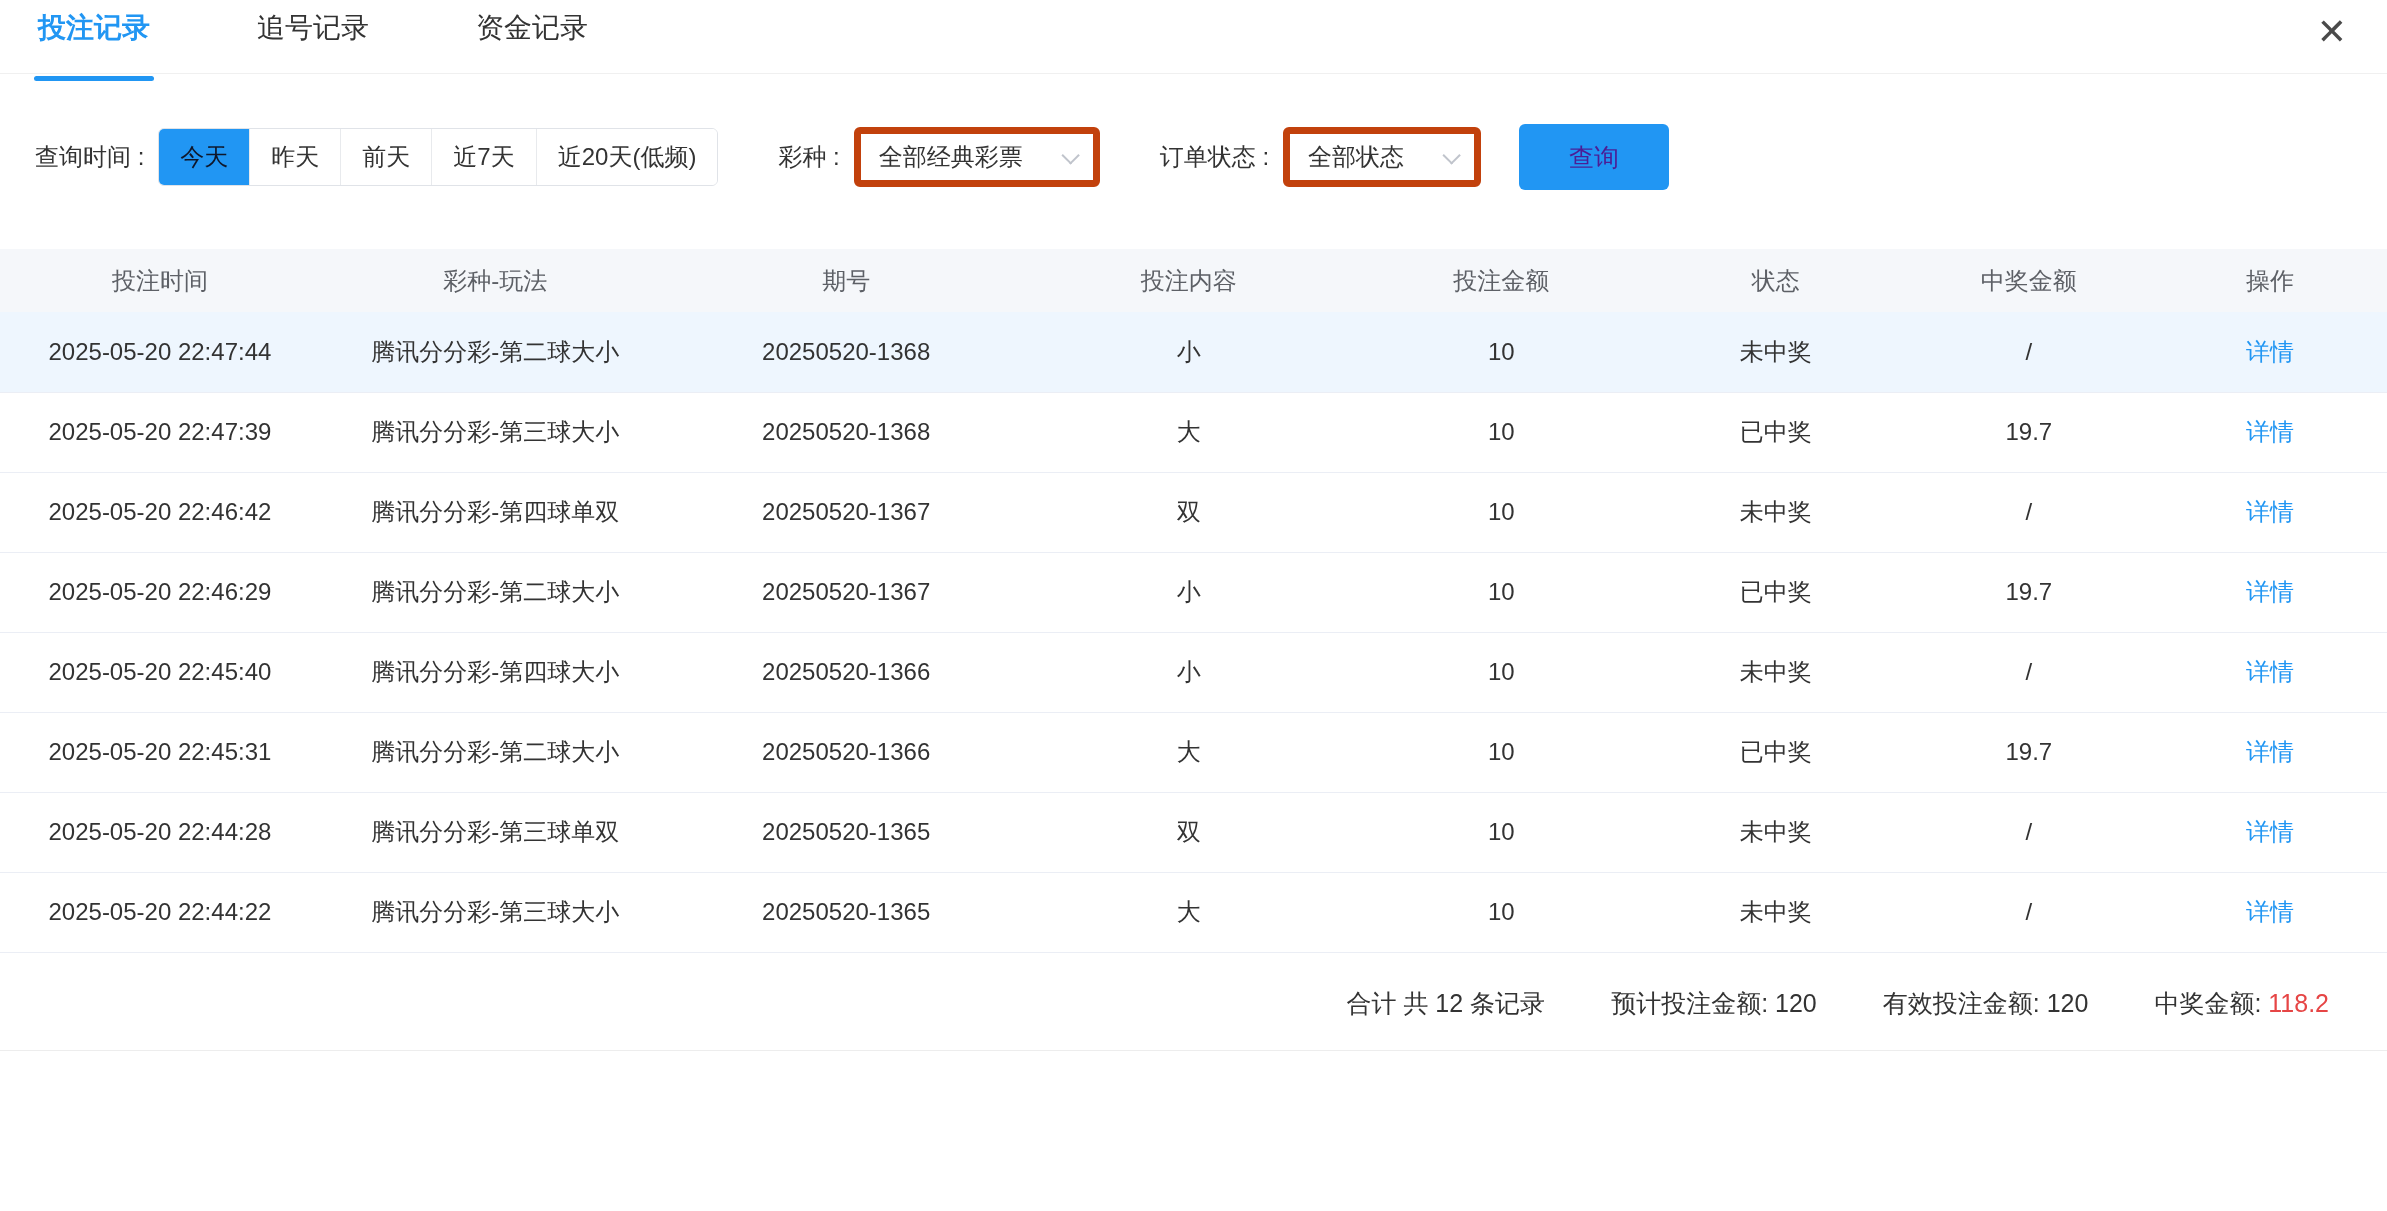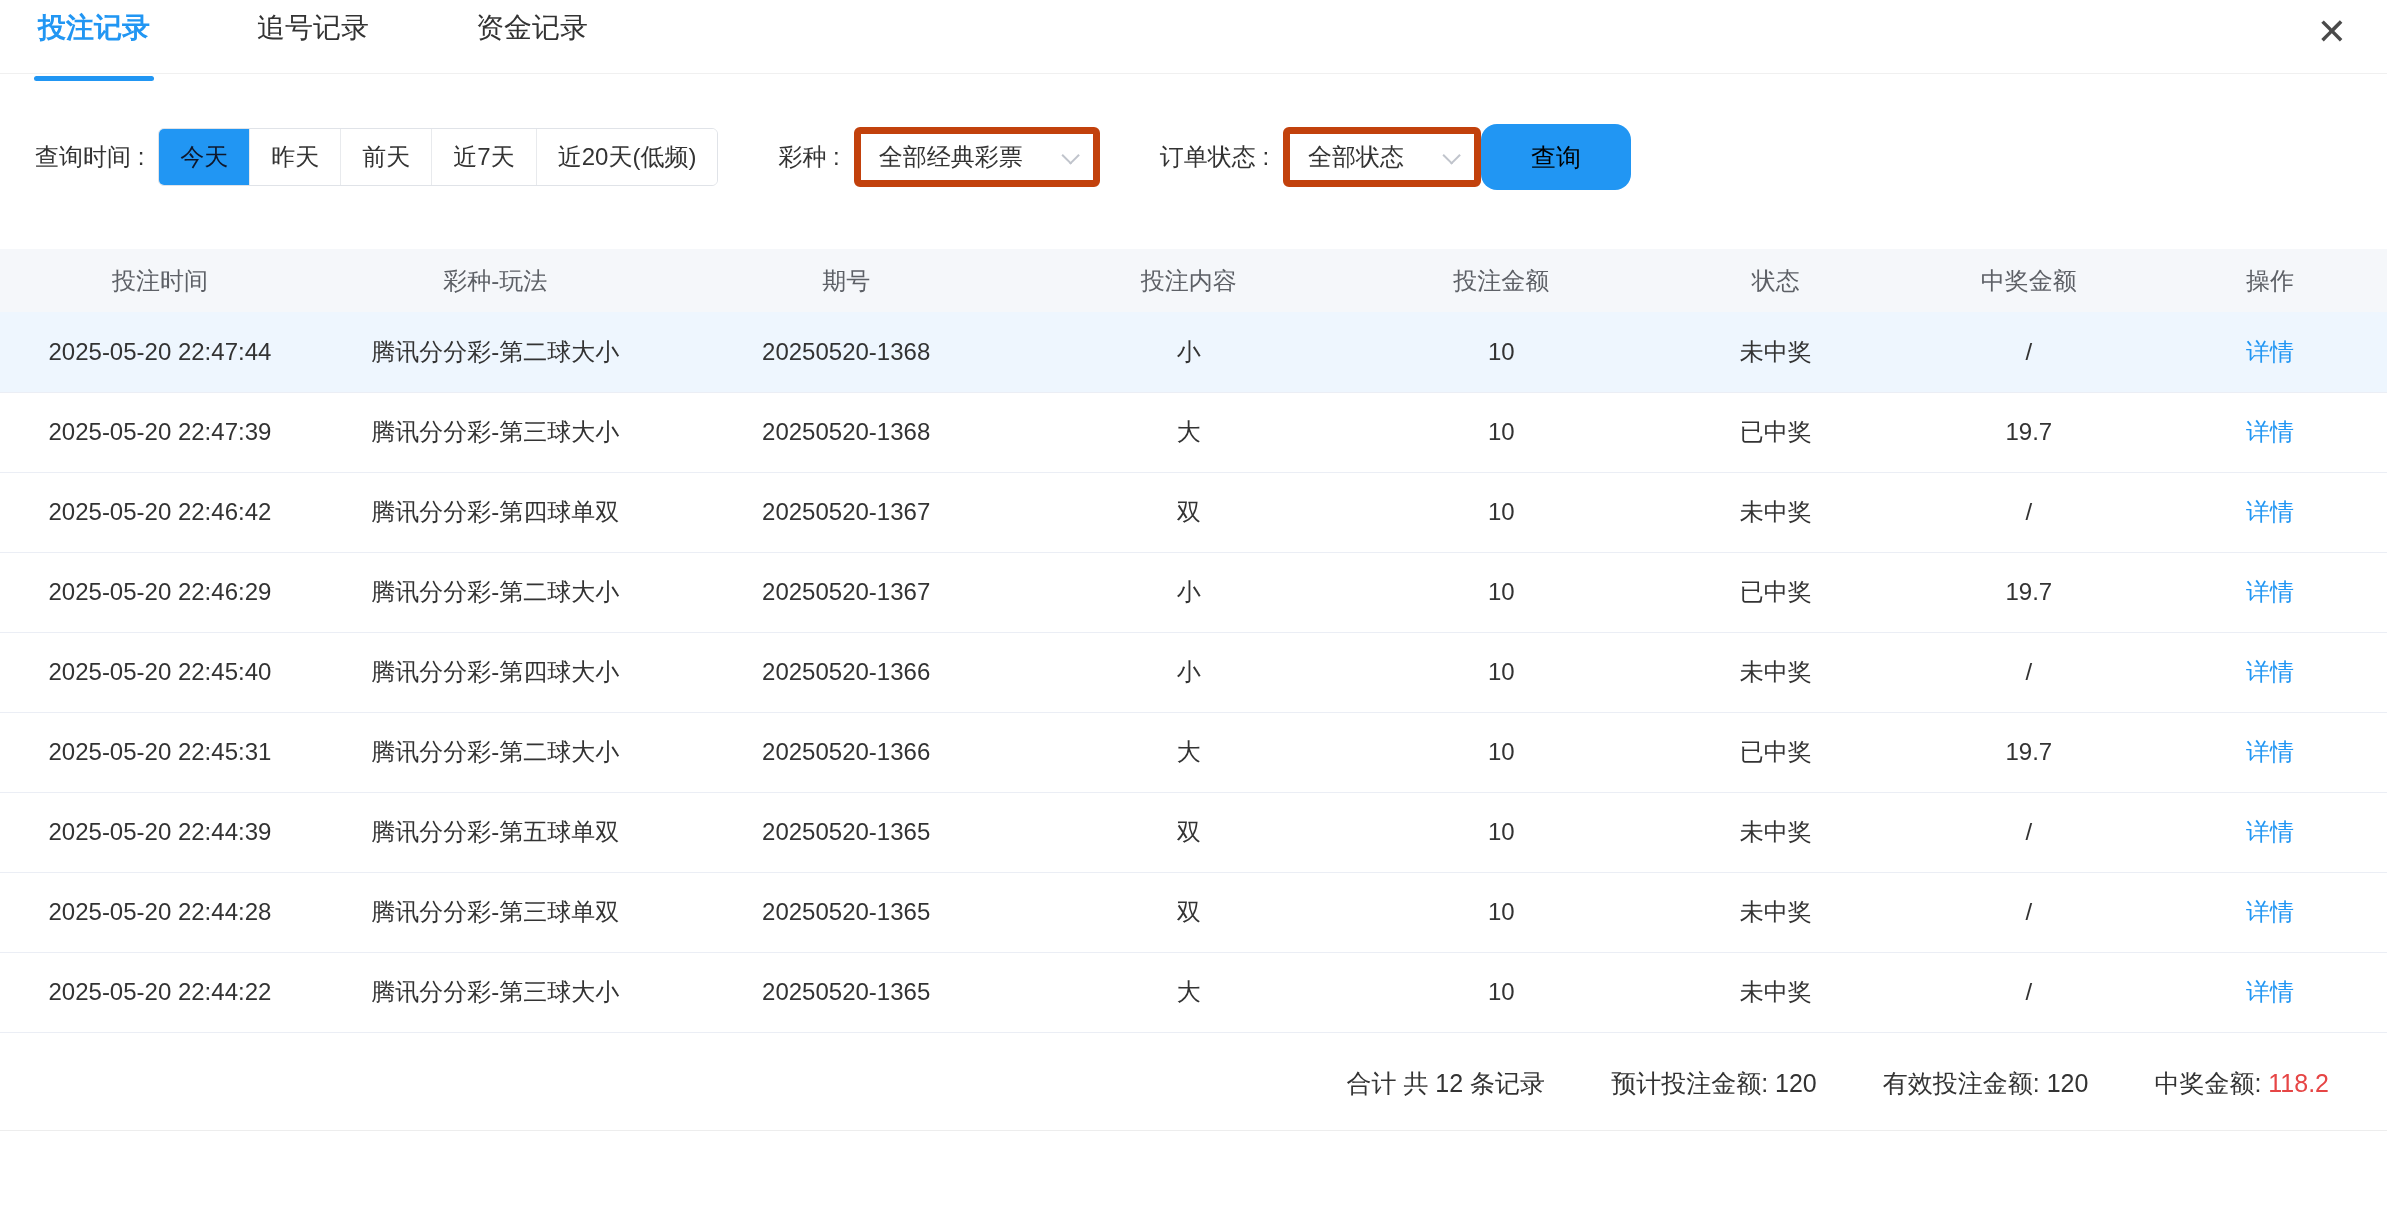--- a/index.html
+++ b/index.html
@@ -34,22 +34,22 @@
   .dropdown{display:inline-flex;align-items:center;height:60px;
     border:7px solid #c2410c;border-radius:6px;padding:0 18px;cursor:pointer;
     background:#fff;}
   .dropdown .dd-text{font-size:24px;color:#333;white-space:nowrap;}
   .dd-lottery{width:246px;}
   .dd-status{width:198px;}
   .chevron{width:13px;height:13px;border-right:2px solid #c0c4cc;
     border-bottom:2px solid #c0c4cc;transform:rotate(45deg) translateY(-3px);
     margin-left:auto;flex:none;}
   .ml-60{margin-left:60px;}
-  .query-btn{width:150px;height:66px;background:var(--accent);
-    color:#000000;font-size:25px;border:none;border-radius:16px;cursor:pointer;
+  .query-btn{margin-left:38px;width:150px;height:66px;background:var(--accent);
+    color:#4c1d95;font-size:25px;border:none;border-radius:6px;cursor:pointer;
     font-family:inherit;}
 
   
   .records{width:100%;border-collapse:collapse;margin-top:59px;table-layout:fixed;}
   .records thead th{height:63px;background:#f5f7fa;color:#5d6066;font-size:24px;
     font-weight:400;text-align:center;}
   .records tbody td{height:80px;font-size:24px;color:#333;text-align:center;
     border-bottom:1px solid #ebeef5;}
   .records tbody tr.highlight{background:#eef6fe;}
   .won{color:var(--danger);}
@@ -174,30 +174,20 @@
     <td>2025-05-20 22:45:31</td>
     <td>腾讯分分彩-第二球大小</td>
     <td>20250520-1366</td>
     <td>大</td>
     <td>10</td>
     <td class="won">已中奖</td>
     <td class="won">19.7</td>
     <td><span class="detail-link">详情</span></td>
   </tr>
       <tr>
-    <td>2025-05-20 22:44:39</td>
-    <td>腾讯分分彩-第五球单双</td>
-    <td>20250520-1365</td>
-    <td>双</td>
-    <td>10</td>
-    <td>未中奖</td>
-    <td>/</td>
-    <td><span class="detail-link">详情</span></td>
-  </tr>
-      <tr>
     <td>2025-05-20 22:44:28</td>
     <td>腾讯分分彩-第三球单双</td>
     <td>20250520-1365</td>
     <td>双</td>
     <td>10</td>
     <td>未中奖</td>
     <td>/</td>
     <td><span class="detail-link">详情</span></td>
   </tr>
       <tr>

